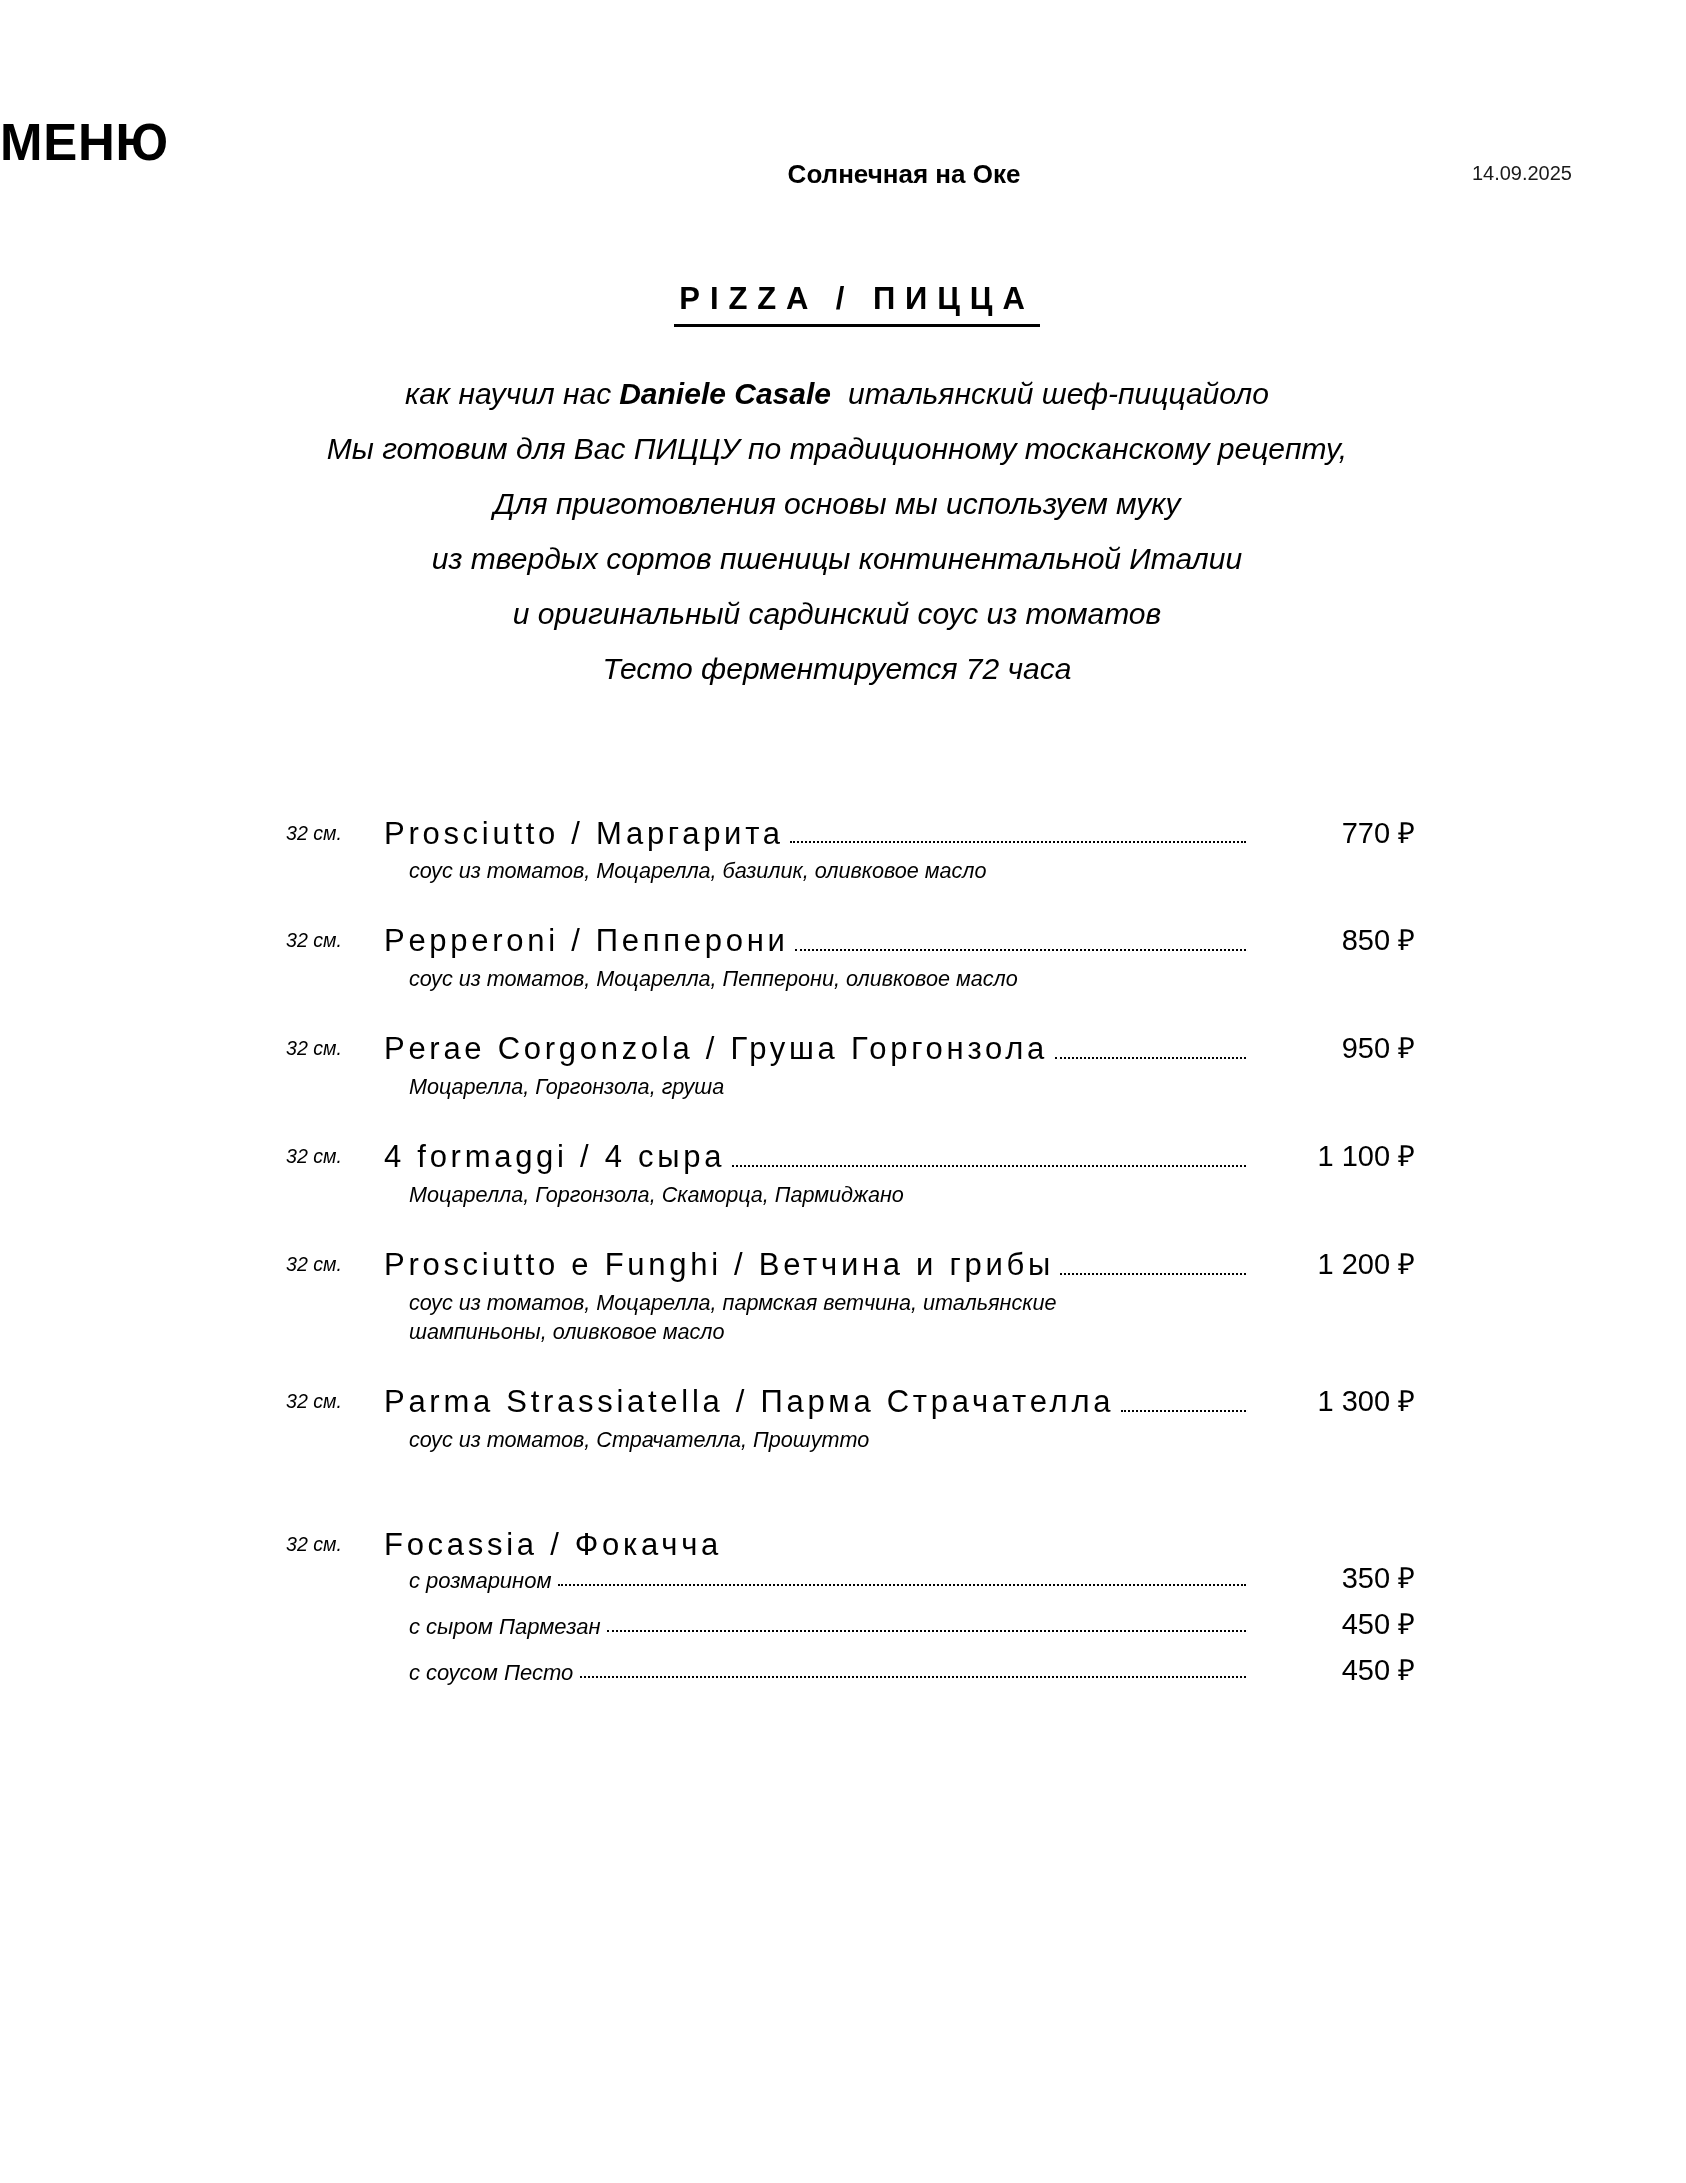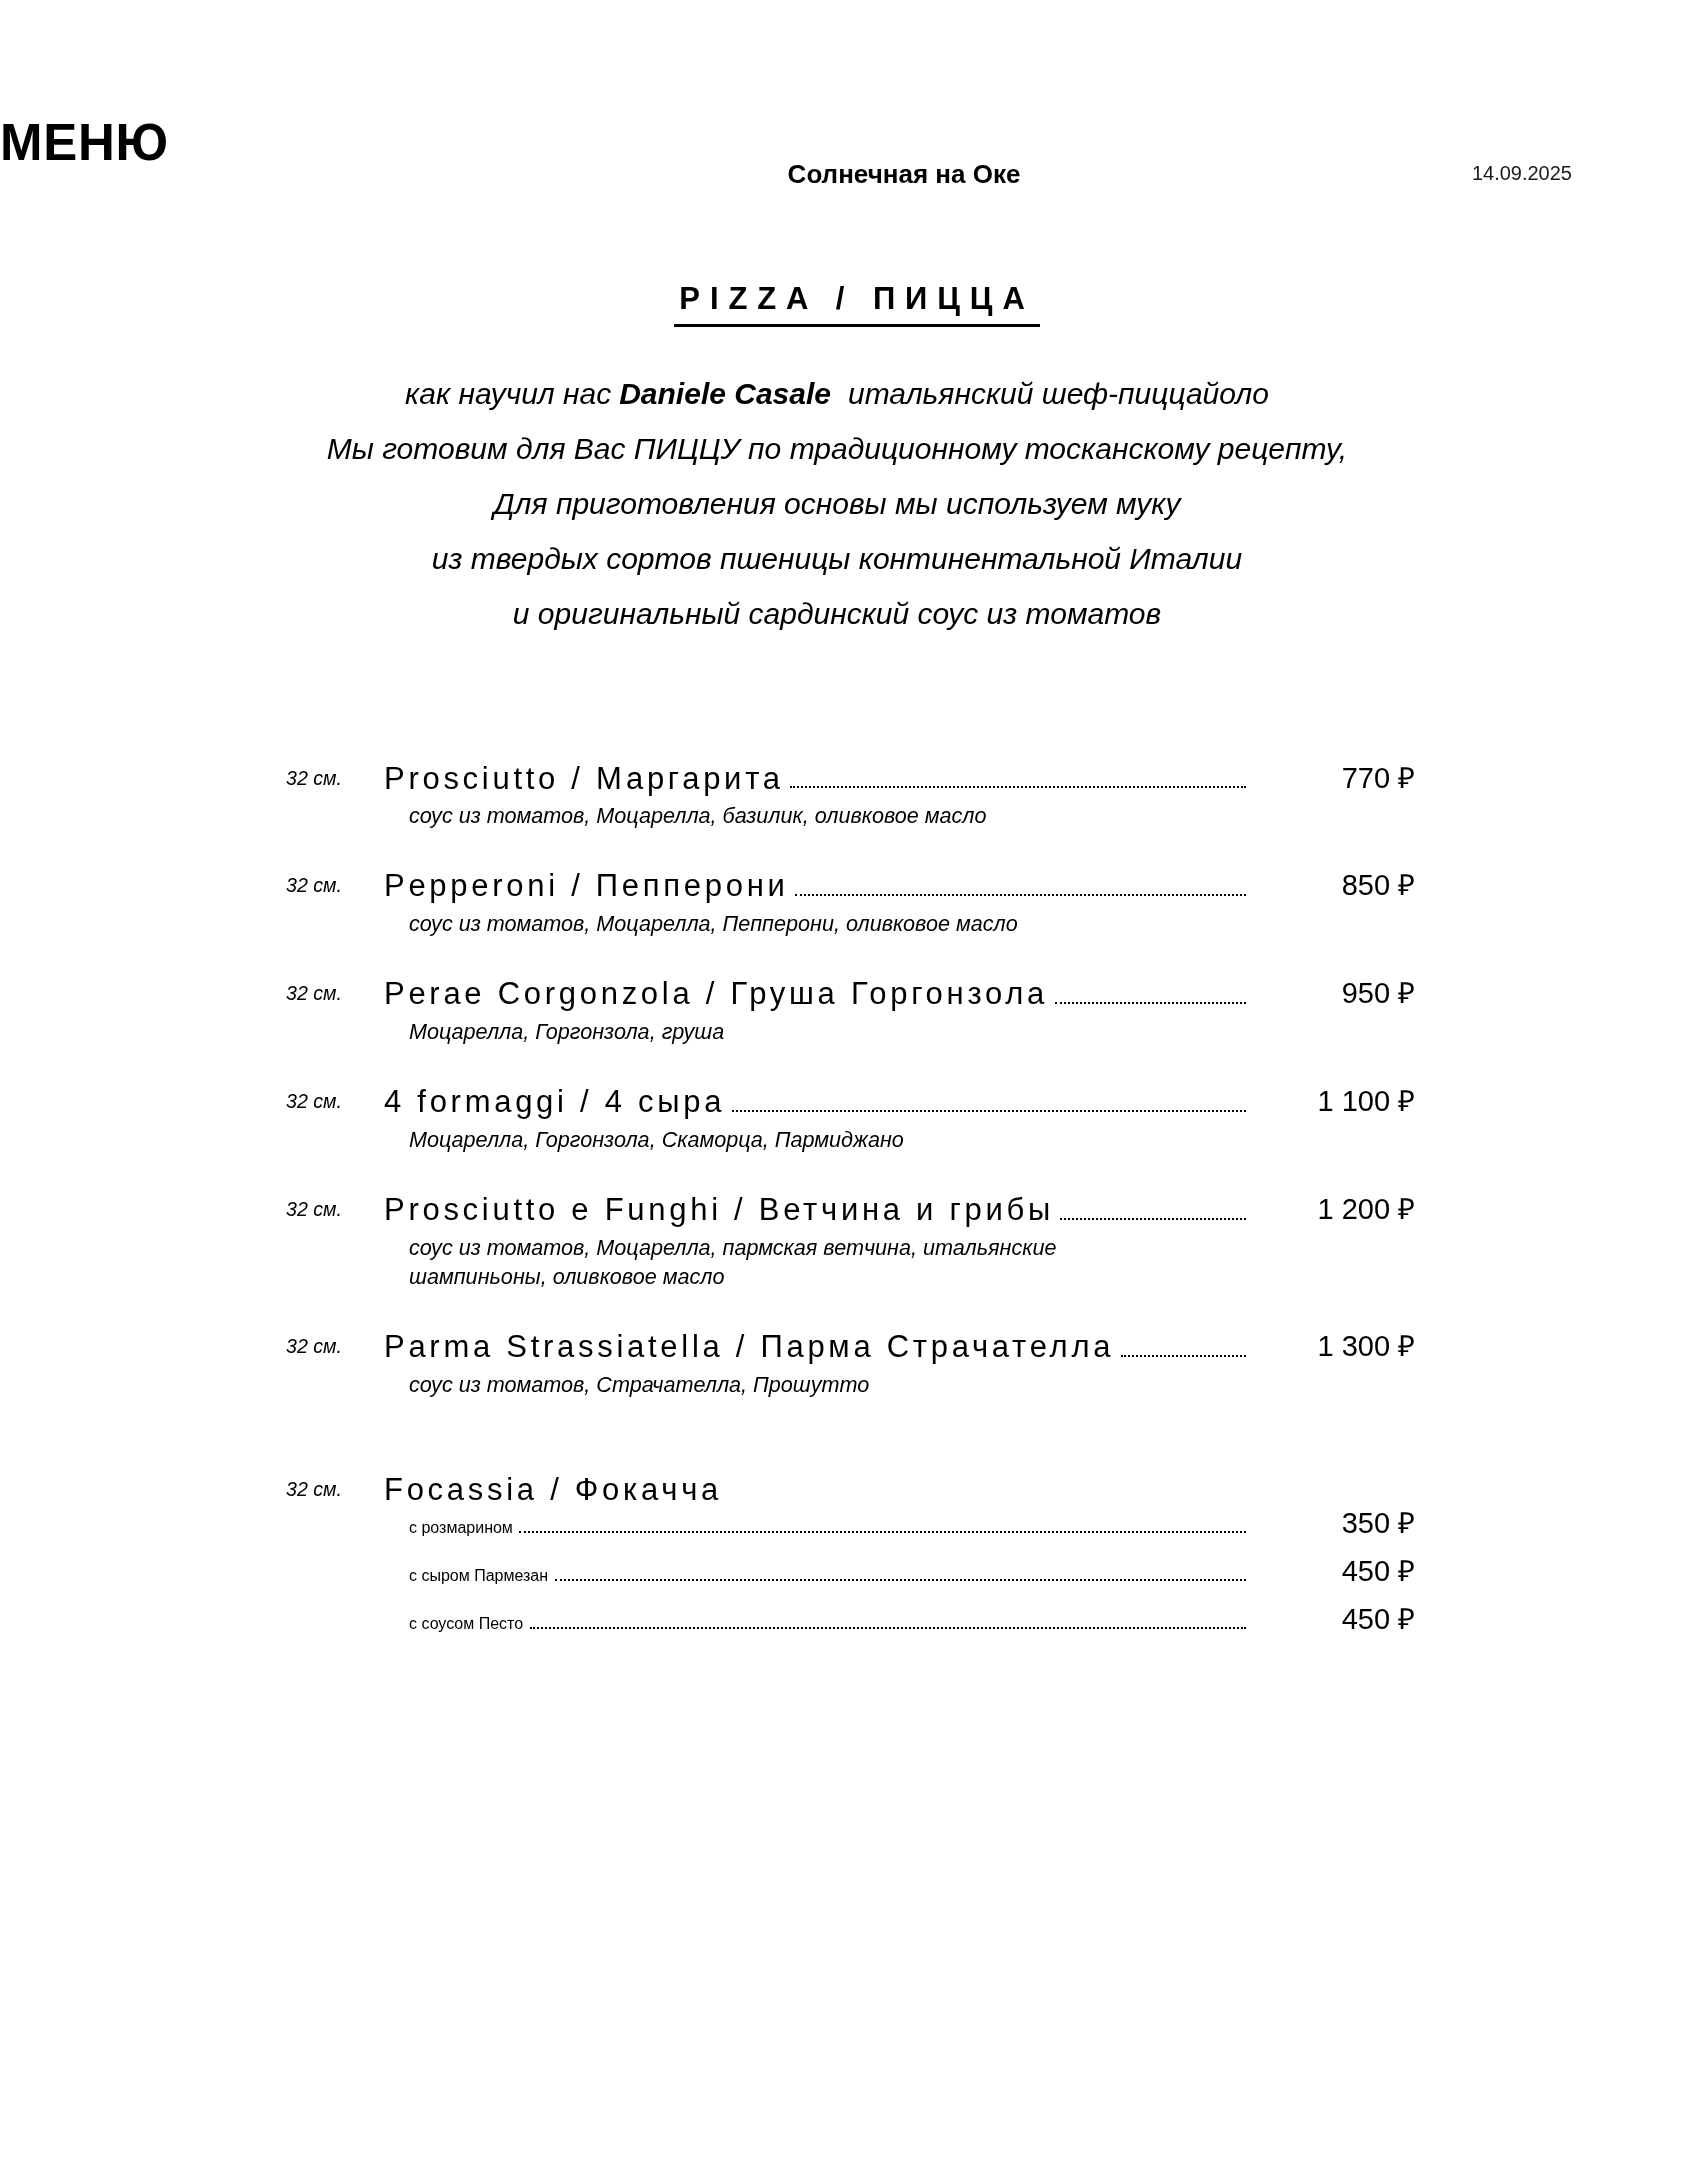--- a/index.html
+++ b/index.html
@@ -53,21 +53,21 @@
   }
   .item-price { font-size: 29px; min-width: 128px; text-align: right; white-space: nowrap; }
   .item-desc {
     margin: 3.9px 0 0 123px; max-width: 733px;
     font-style: italic; font-size: 21.6px; line-height: 29px;
   }
 
   
   .focaccia-block { margin-top: 71px; }
   .variant-row { display: flex; align-items: baseline; margin: 0 0 15px 123px; line-height: 29px; }
-  .variant-label { font-size: 16px; white-space: nowrap; }
+  .variant-label { font-style: italic; font-size: 22px; white-space: nowrap; }
 </style>
 </head>
 <body>
 
 <div class="page">
 
   <div class="header-name">Солнечная на Оке</div>
   <div class="header-date">14.09.2025</div>
 
   <div class="menu-title">МЕНЮ</div>
@@ -77,20 +77,21 @@
   </div>
 
   <div class="intro">
     <div class="intro-line">
       <span>как научил нас</span><span class="chef-name">Daniele Casale</span><span>итальянский шеф-пиццайоло</span>
     </div>
     <div class="intro-line">Мы готовим для Вас ПИЦЦУ по традиционному тосканскому рецепту,</div>
     <div class="intro-line">Для приготовления основы мы используем муку</div>
     <div class="intro-line">из твердых сортов пшеницы континентальной Италии</div>
     <div class="intro-line">и оригинальный сардинский соус из томатов</div>
+    <div class="intro-line">Тесто ферментируется 72 часа</div>
   </div>
 
   <div class="menu-list">
 
     <div class="menu-item">
       <div class="item-row">
         <span class="item-size">32 см.</span>
         <span class="item-name">Prosciutto / Маргарита</span>
         <span class="leader"></span>
         <span class="item-price">770 ₽</span>

